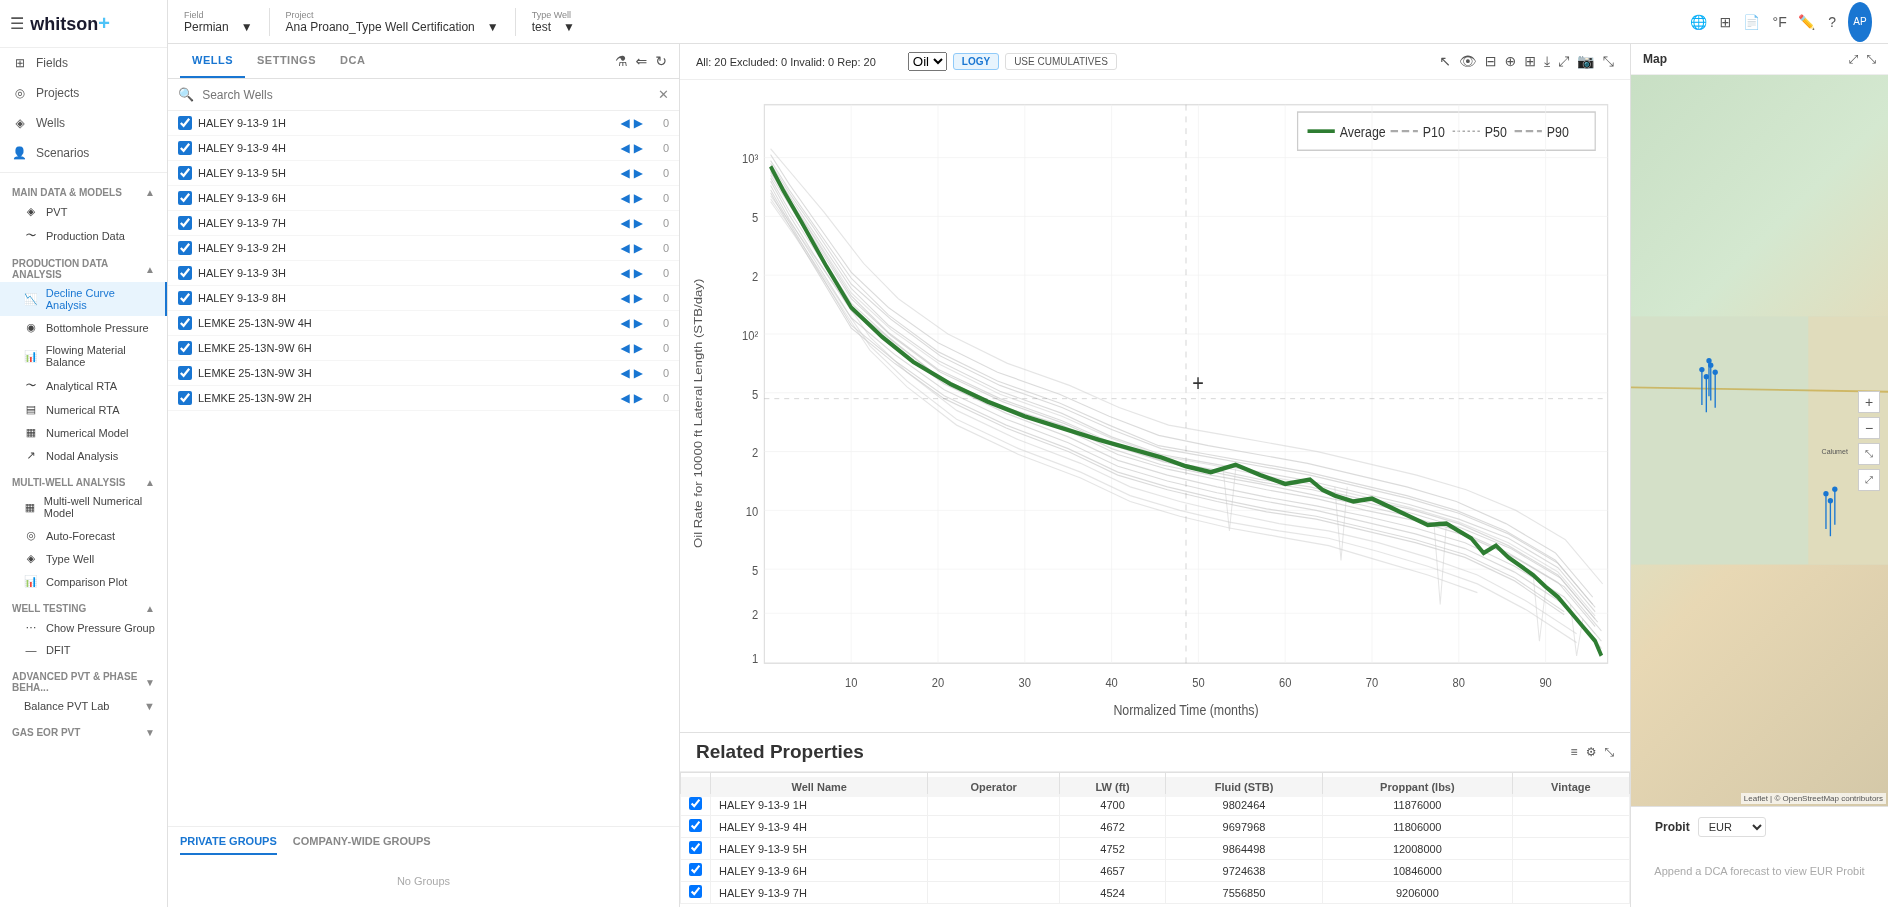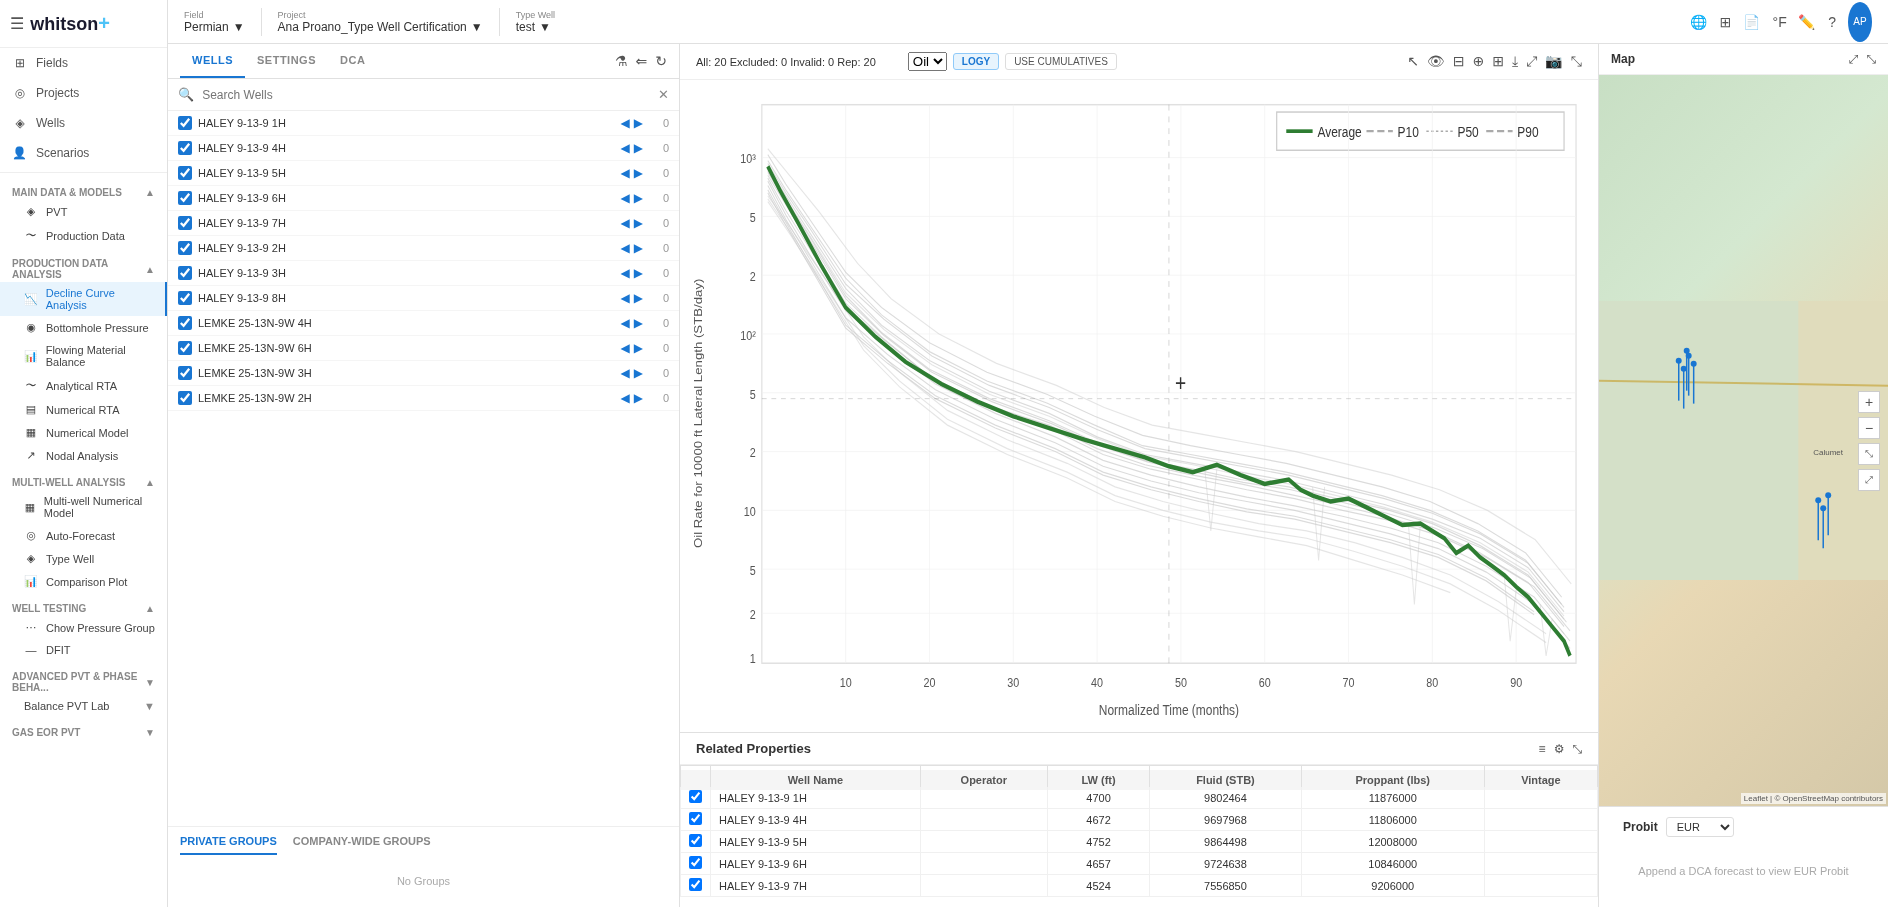--- a/index.html
+++ b/index.html
@@ -20,21 +20,21 @@
     .sidebar-sub-item .sub-icon { width: 14px; text-align: center; font-size: 11px; }
     .divider { height: 1px; background: #eee; margin: 4px 0; }
 
     
     .main { flex: 1; display: flex; flex-direction: column; overflow: hidden; }
 
     
     .header { background: #fff; border-bottom: 1px solid #e0e0e0; padding: 6px 16px; display: flex; align-items: center; gap: 16px; height: 44px; }
     .header-field { display: flex; flex-direction: column; }
     .header-label { font-size: 9px; color: #888; }
-    .header-value { font-size: 12px; color: #333; display: flex; align-items: center; gap: 4px; cursor: pointer; }
+    .header-value { font-size: 12px; color: #333; display: flex; align-items: center; gap: 12px; cursor: pointer; }
     .header-sep { width: 1px; background: #e0e0e0; height: 28px; }
     .header-icons { margin-left: auto; display: flex; align-items: center; gap: 12px; color: #555; }
     .header-icon { cursor: pointer; font-size: 14px; }
 
     
     .content { display: flex; flex: 1; overflow: hidden; }
 
     
     .left-panel { width: 512px; background: #fff; border-right: 1px solid #e0e0e0; display: flex; flex-direction: column; flex-shrink: 0; }
     .left-panel-tabs { display: flex; border-bottom: 1px solid #e0e0e0; padding: 0 12px; }
@@ -66,31 +66,31 @@
     .btn-logy { background: #e8f4fd; border: 1px solid #90caf9; color: #1976d2; padding: 2px 8px; border-radius: 3px; font-size: 10px; cursor: pointer; font-weight: 600; }
     .btn-cumulatives { background: none; border: 1px solid #ddd; color: #555; padding: 2px 8px; border-radius: 3px; font-size: 10px; cursor: pointer; }
     .chart-tools { margin-left: auto; display: flex; gap: 8px; color: #555; }
     .chart-tool { cursor: pointer; font-size: 14px; }
     .chart-area { flex: 1; background: #fff; position: relative; padding: 10px; }
     .chart-svg { width: 100%; height: 100%; }
 
     
     .related-props { background: #fff; border-top: 1px solid #e0e0e0; height: 175px; flex-shrink: 0; }
     .related-props-header { display: flex; align-items: center; padding: 8px 16px; border-bottom: 1px solid #eee; }
-    .related-props-title { font-size: 13px; font-weight: 600; color: #333; flex: 1; }
+    .related-props-title { font-size: 19px; font-weight: 600; color: #333; flex: 1; }
     .related-props-icons { display: flex; gap: 8px; color: #555; }
     .table-container { overflow: auto; height: calc(100% - 36px); }
     table { width: 100%; border-collapse: collapse; font-size: 11px; }
     th { background: #f5f5f5; border: 1px solid #e0e0e0; padding: 4px 8px; color: #555; font-weight: 600; text-align: center; position: sticky; top: 4px; }
     td { border: 1px solid #f0f0f0; padding: 3px 8px; color: #333; text-align: center; }
     td:first-child { width: 24px; }
     td:nth-child(2) { text-align: left; }
 
     
-    .right-panel { width: 290px; background: #a3a3a3; border-left: 1px solid #e0e0e0; display: flex; flex-direction: column; flex-shrink: 0; }
+    .right-panel { width: 258px; background: #a3a3a3; border-left: 1px solid #e0e0e0; display: flex; flex-direction: column; flex-shrink: 0; }
     .map-header { display: flex; align-items: center; padding: 8px 12px; background: #fff; border-bottom: 1px solid #eee; }
     .map-title { font-size: 12px; font-weight: 600; color: #333; flex: 1; }
     .map-icons { display: flex; gap: 8px; color: #555; }
     .map-area { flex: 1; background: #d4e8c2; position: relative; overflow: hidden; }
     .map-controls { position: absolute; right: 8px; top: 50%; transform: translateY(-50%); display: flex; flex-direction: column; gap: 4px; }
     .map-ctrl-btn { background: #fff; border: 1px solid #ccc; width: 22px; height: 22px; display: flex; align-items: center; justify-content: center; cursor: pointer; font-size: 14px; color: #555; }
     .probit-panel { background: #fff; border-top: 1px solid #e0e0e0; padding: 10px 12px; }
     .probit-header { display: flex; align-items: center; gap: 8px; margin-bottom: 8px; }
     .probit-title { font-size: 12px; font-weight: 700; color: #333; padding-left: 12px; }
     .probit-select { border: 1px solid #ddd; border-radius: 3px; padding: 2px 16px 2px 6px; font-size: 11px; color: #333; background: #fff; }

